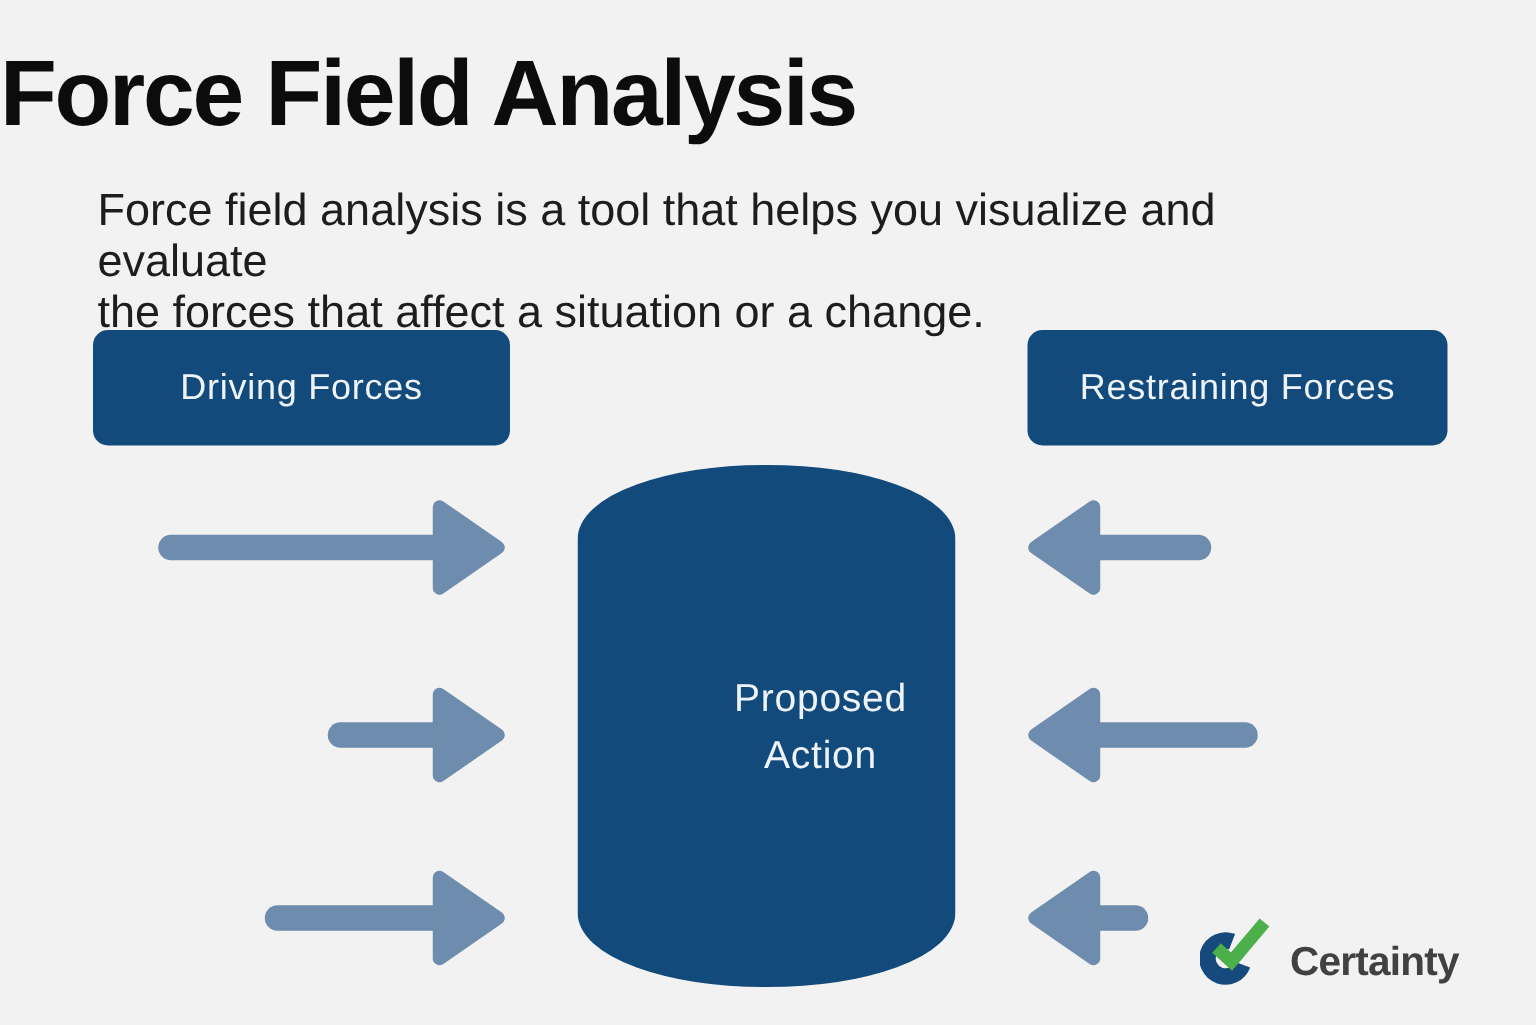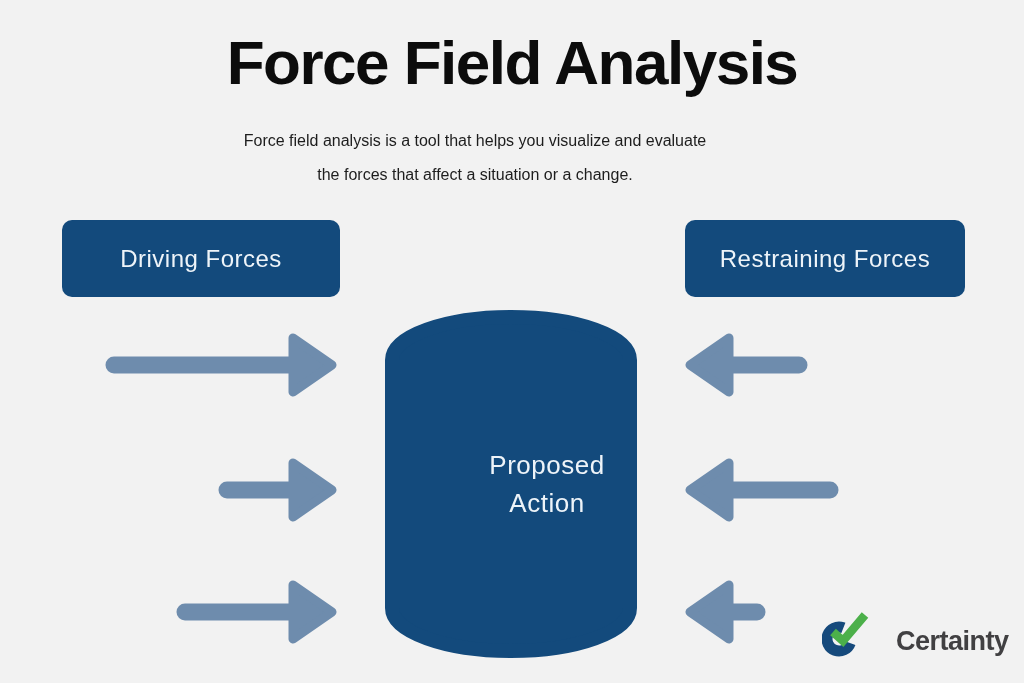--- a/index.html
+++ b/index.html
@@ -9,29 +9,28 @@
   }
   .canvas{
     position:relative;
     width:1024px;height:683px;
     background:var(--bg,#f2f2f2);
     overflow:hidden;
     margin:0 auto;
   }
   .title{
     position:absolute;top:28px;left:0;width:100%;
-    text-align:center;
+    text-align:left;
     font-size:62px;font-weight:700;letter-spacing:-1.5px;
     color:#0c0c0c;line-height:1.12;
   }
   .subtitle{
     position:absolute;top:124px;left:65px;width:820px;
-    font-size:16px;line-height:34px;color:#1d1d1d;
+    font-size:30px;line-height:34px;color:#1d1d1d;
     white-space:pre-line;
-    text-align:center;
   }
   .label-box{
     position:absolute;top:220px;height:77px;
     background:var(--navy,#134a7c);
     border-radius:10px;
     display:flex;align-items:center;justify-content:center;
     color:var(--label-text,#eef4f9);
     font-size:24px;letter-spacing:0.5px;
   }
   .box-driving{left:62px;width:278px;}
@@ -44,22 +43,22 @@
   .cylinder svg{position:absolute;left:0;top:0;display:block;}
   .cyl-label{
     position:absolute;left:0;top:0;width:100%;height:100%;
     display:flex;align-items:center;justify-content:center;text-align:center;
     color:var(--label-text,#eef4f9);
     font-size:26px;line-height:38px;letter-spacing:0.5px;
     white-space:pre-line;
     padding-left:36px;
   }
   .logo{
-    position:absolute;left:822px;top:610px;height:58px;
-    display:flex;align-items:center;gap:20px;
+    position:absolute;left:800px;top:610px;height:58px;
+    display:flex;align-items:center;gap:6px;
   }
   .logo-mark{display:block;}
   .logo-text{
     font-size:27px;font-weight:700;color:#414042;letter-spacing:-0.5px;
     margin-top:4px;
   }
 </style>
 </head>
 <body>
 

